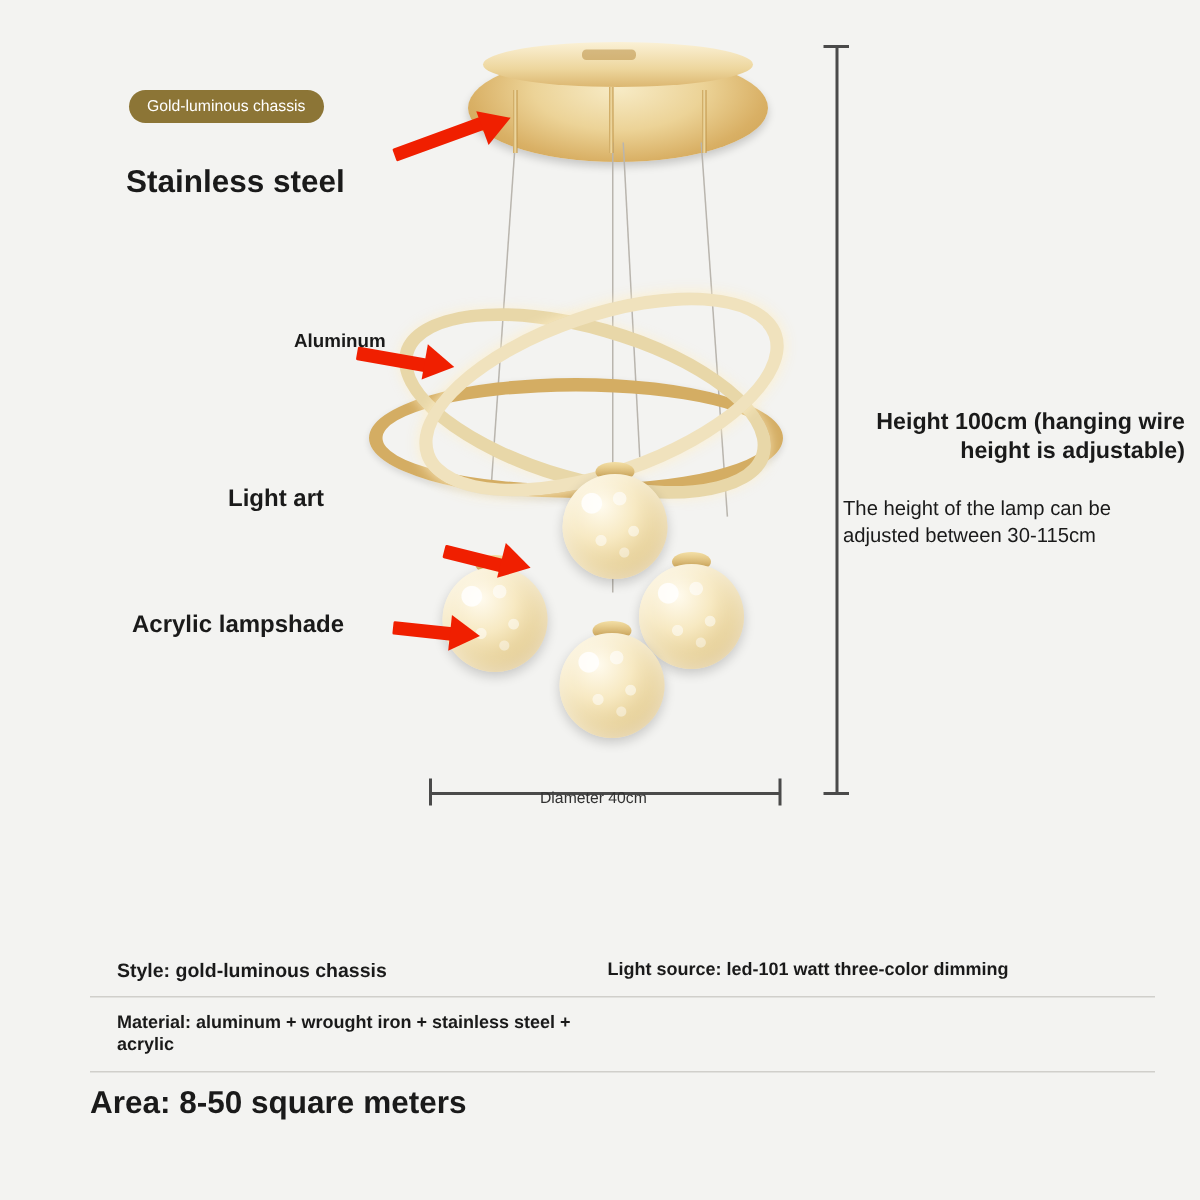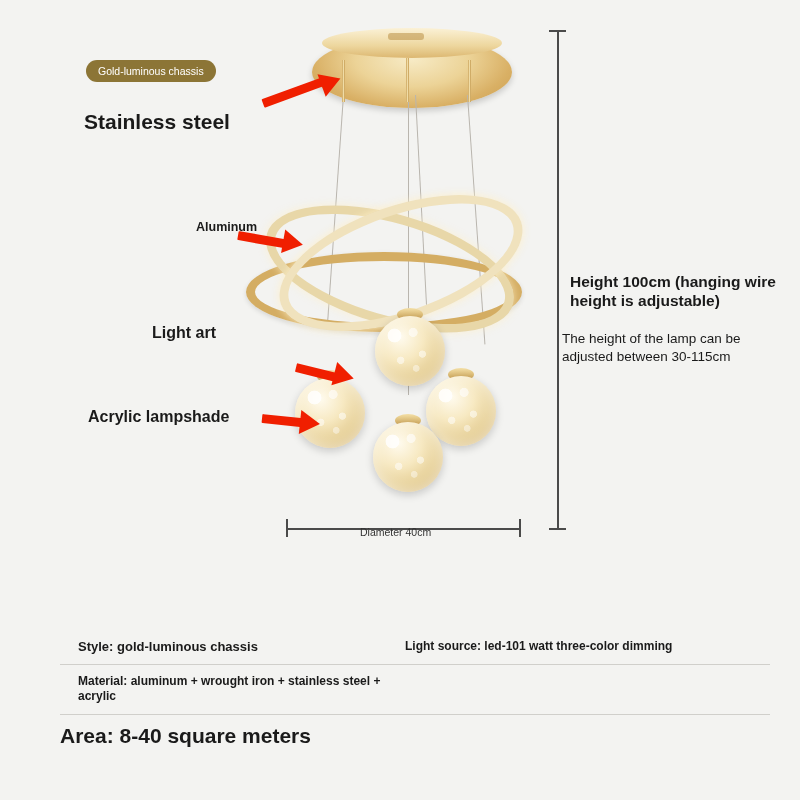--- a/index.html
+++ b/index.html
@@ -166,38 +166,38 @@
 
   <div class="lbl big" style="left:84px;top:110px;">Stainless steel</div>
   <div class="lbl sm" style="left:160px;top:220px;margin-left:36px;">Aluminum</div>
   <div class="lbl mid" style="left:152px;top:324px;">Light art</div>
   <div class="lbl mid" style="left:88px;top:408px;">Acrylic lampshade</div>
 
   <div class="vline" style="left:557px;top:30px;height:500px;"></div>
   <div class="tick" style="left:549px;top:30px;width:17px;height:1.5px;"></div>
   <div class="tick" style="left:549px;top:528px;width:17px;height:1.5px;"></div>
 
-  <div class="dim-text h1" style="left:570px;top:272px;width:220px;">Height 100cm (hanging wire height is adjustable)</div>
+  <div class="dim-text h1" style="left:570px;top:272px;width:220px;text-align:right;">Height 100cm (hanging wire height is adjustable)</div>
   <div class="dim-text h2" style="left:562px;top:330px;width:225px;">The height of the lamp can be adjusted between 30-115cm</div>
 
   <div class="hline" style="left:287px;top:528px;width:233px;"></div>
   <div class="tick" style="left:286px;top:519px;width:1.5px;height:18px;"></div>
   <div class="tick" style="left:519px;top:519px;width:1.5px;height:18px;"></div>
   <div class="dim-caption" style="left:360px;top:526px;">Diameter 40cm</div>
 
   <div class="spec">
 
     <div class="spec-row">
       <div class="spec-left t-lg">Style: gold-luminous chassis</div>
       <div class="spec-right t-sm">Light source: led-101 watt three-color dimming</div>
     </div>
 
     <div class="spec-row">
       <div class="spec-left t-sm">Material: aluminum + wrought iron + stainless steel + acrylic</div>
     </div>
 
     <div class="spec-row">
-      <div class="spec-left t-xl" style="padding-left:0;">Area: 8-40 square meters</div>
+      <div class="spec-left t-xl" style="padding-left:0;">Area: 8-50 square meters</div>
     </div>
 
   </div>
 
 </div>
 
 </body></html>

